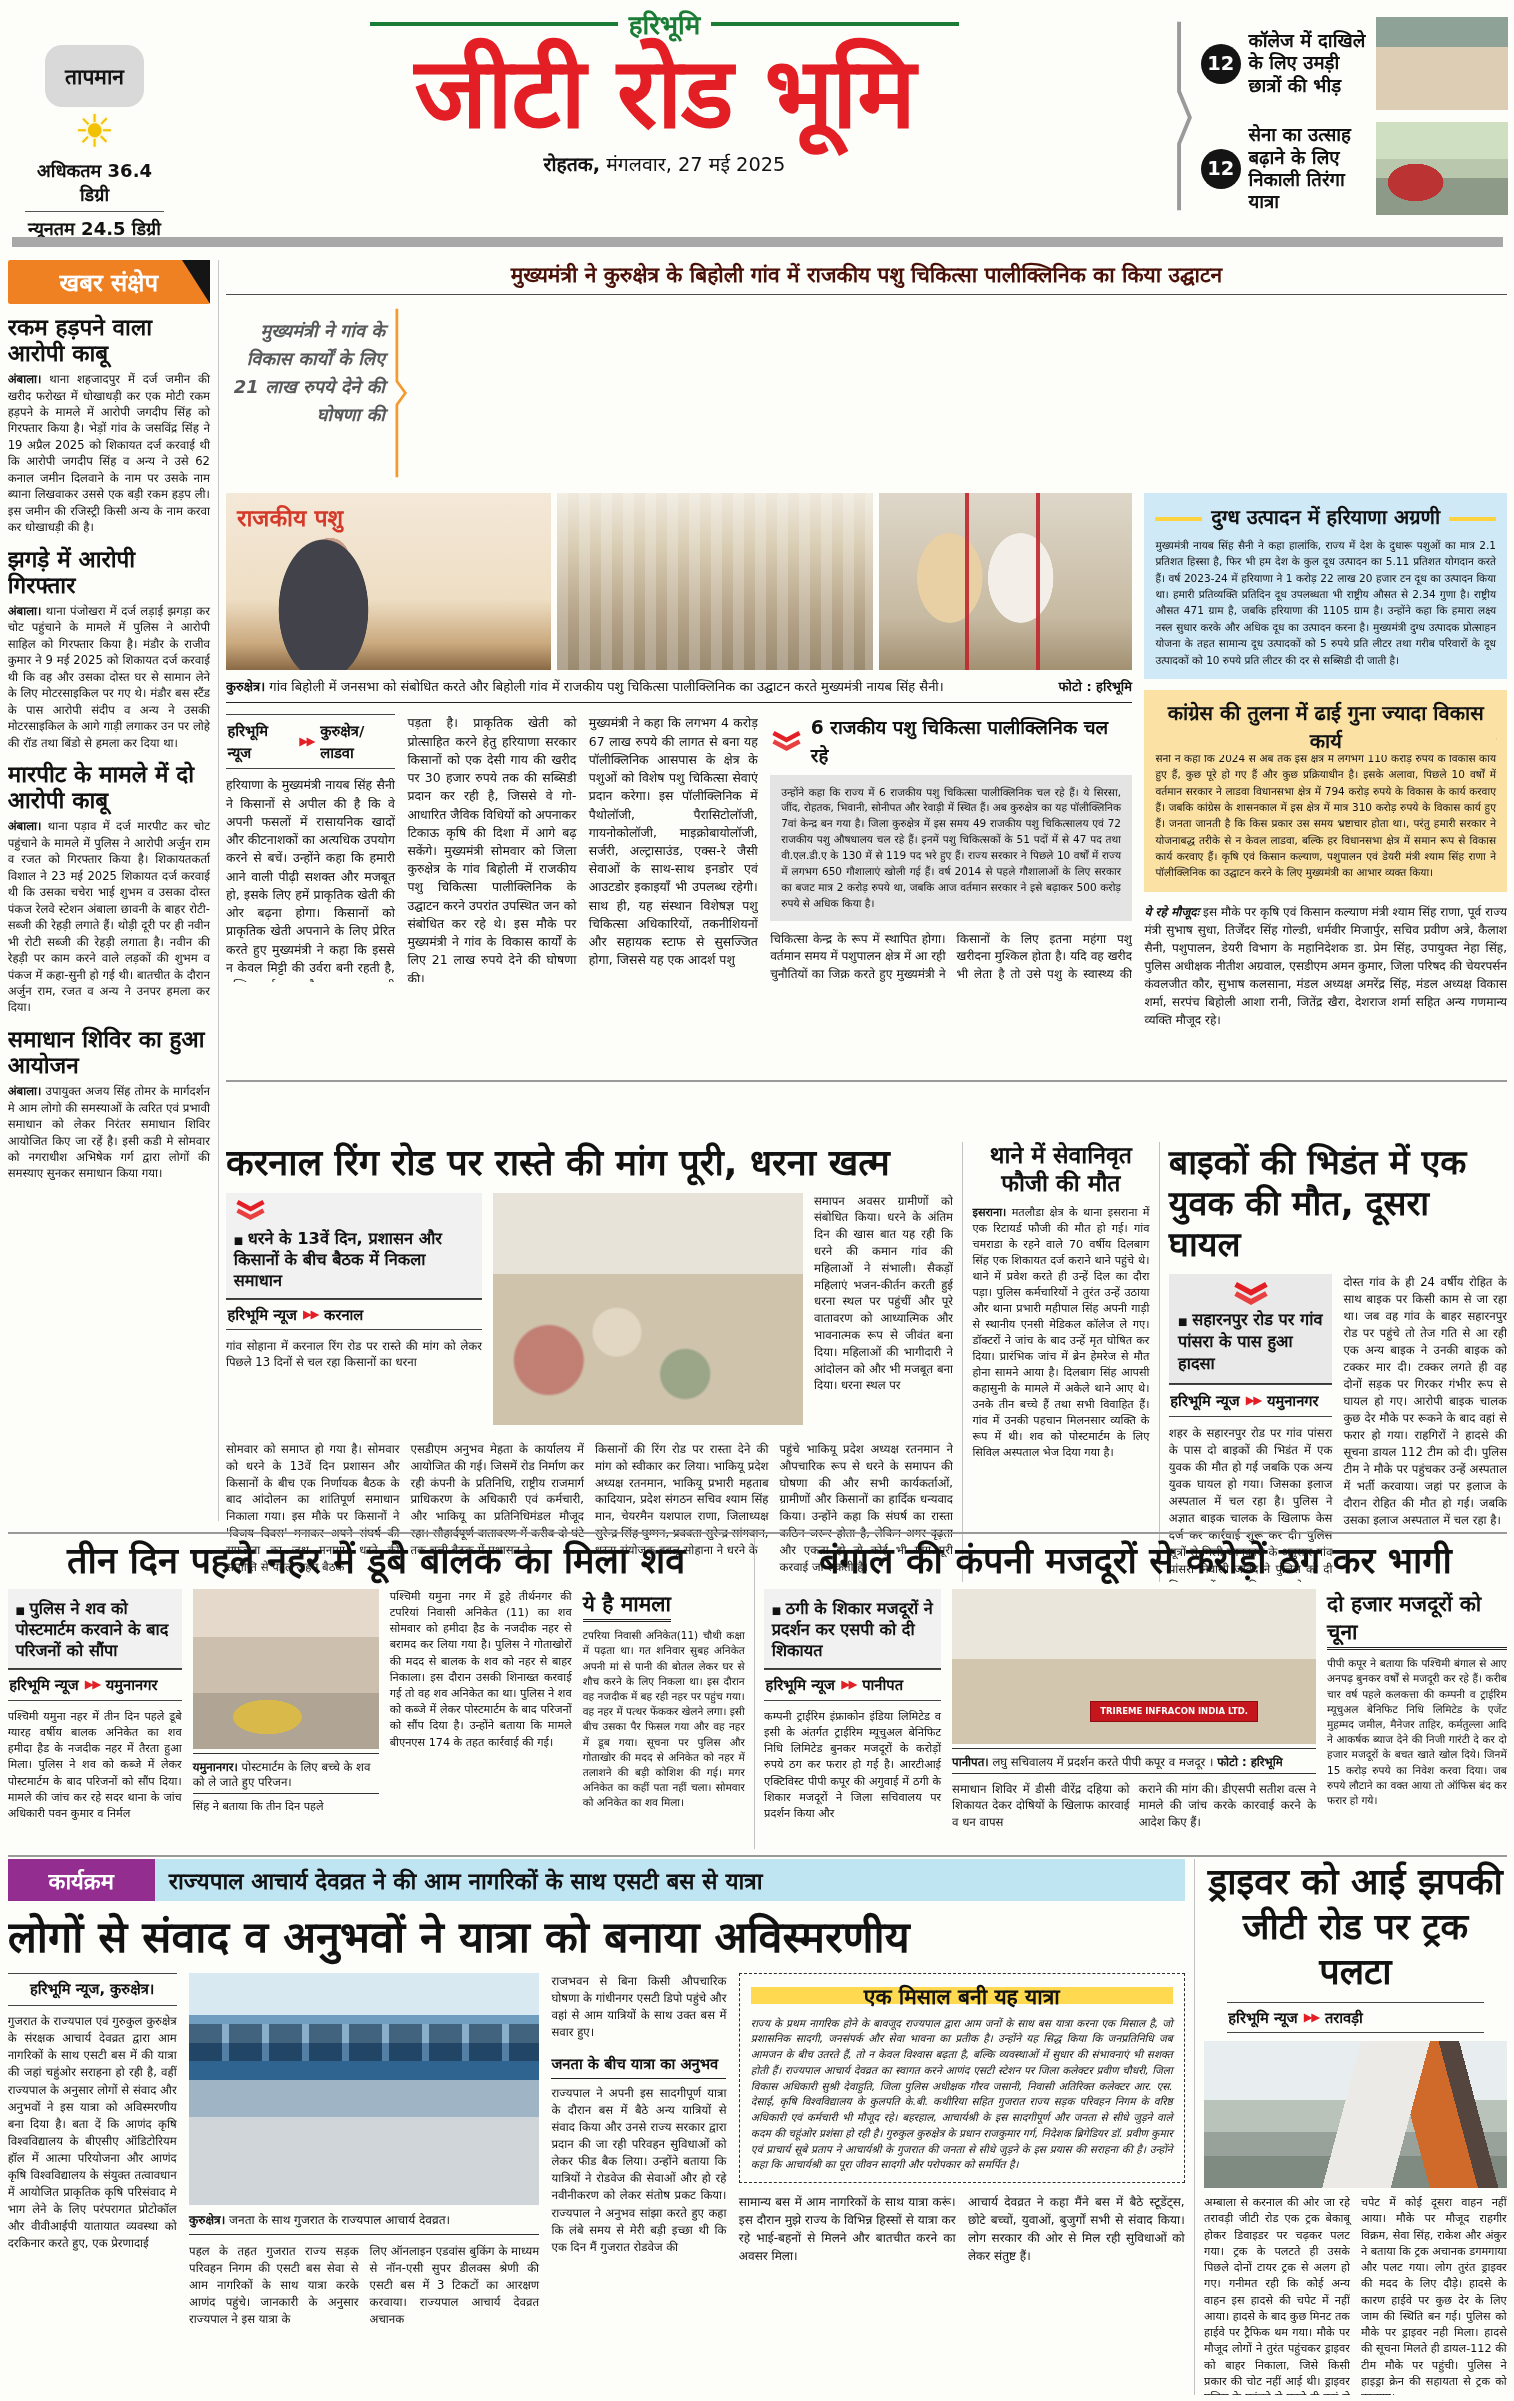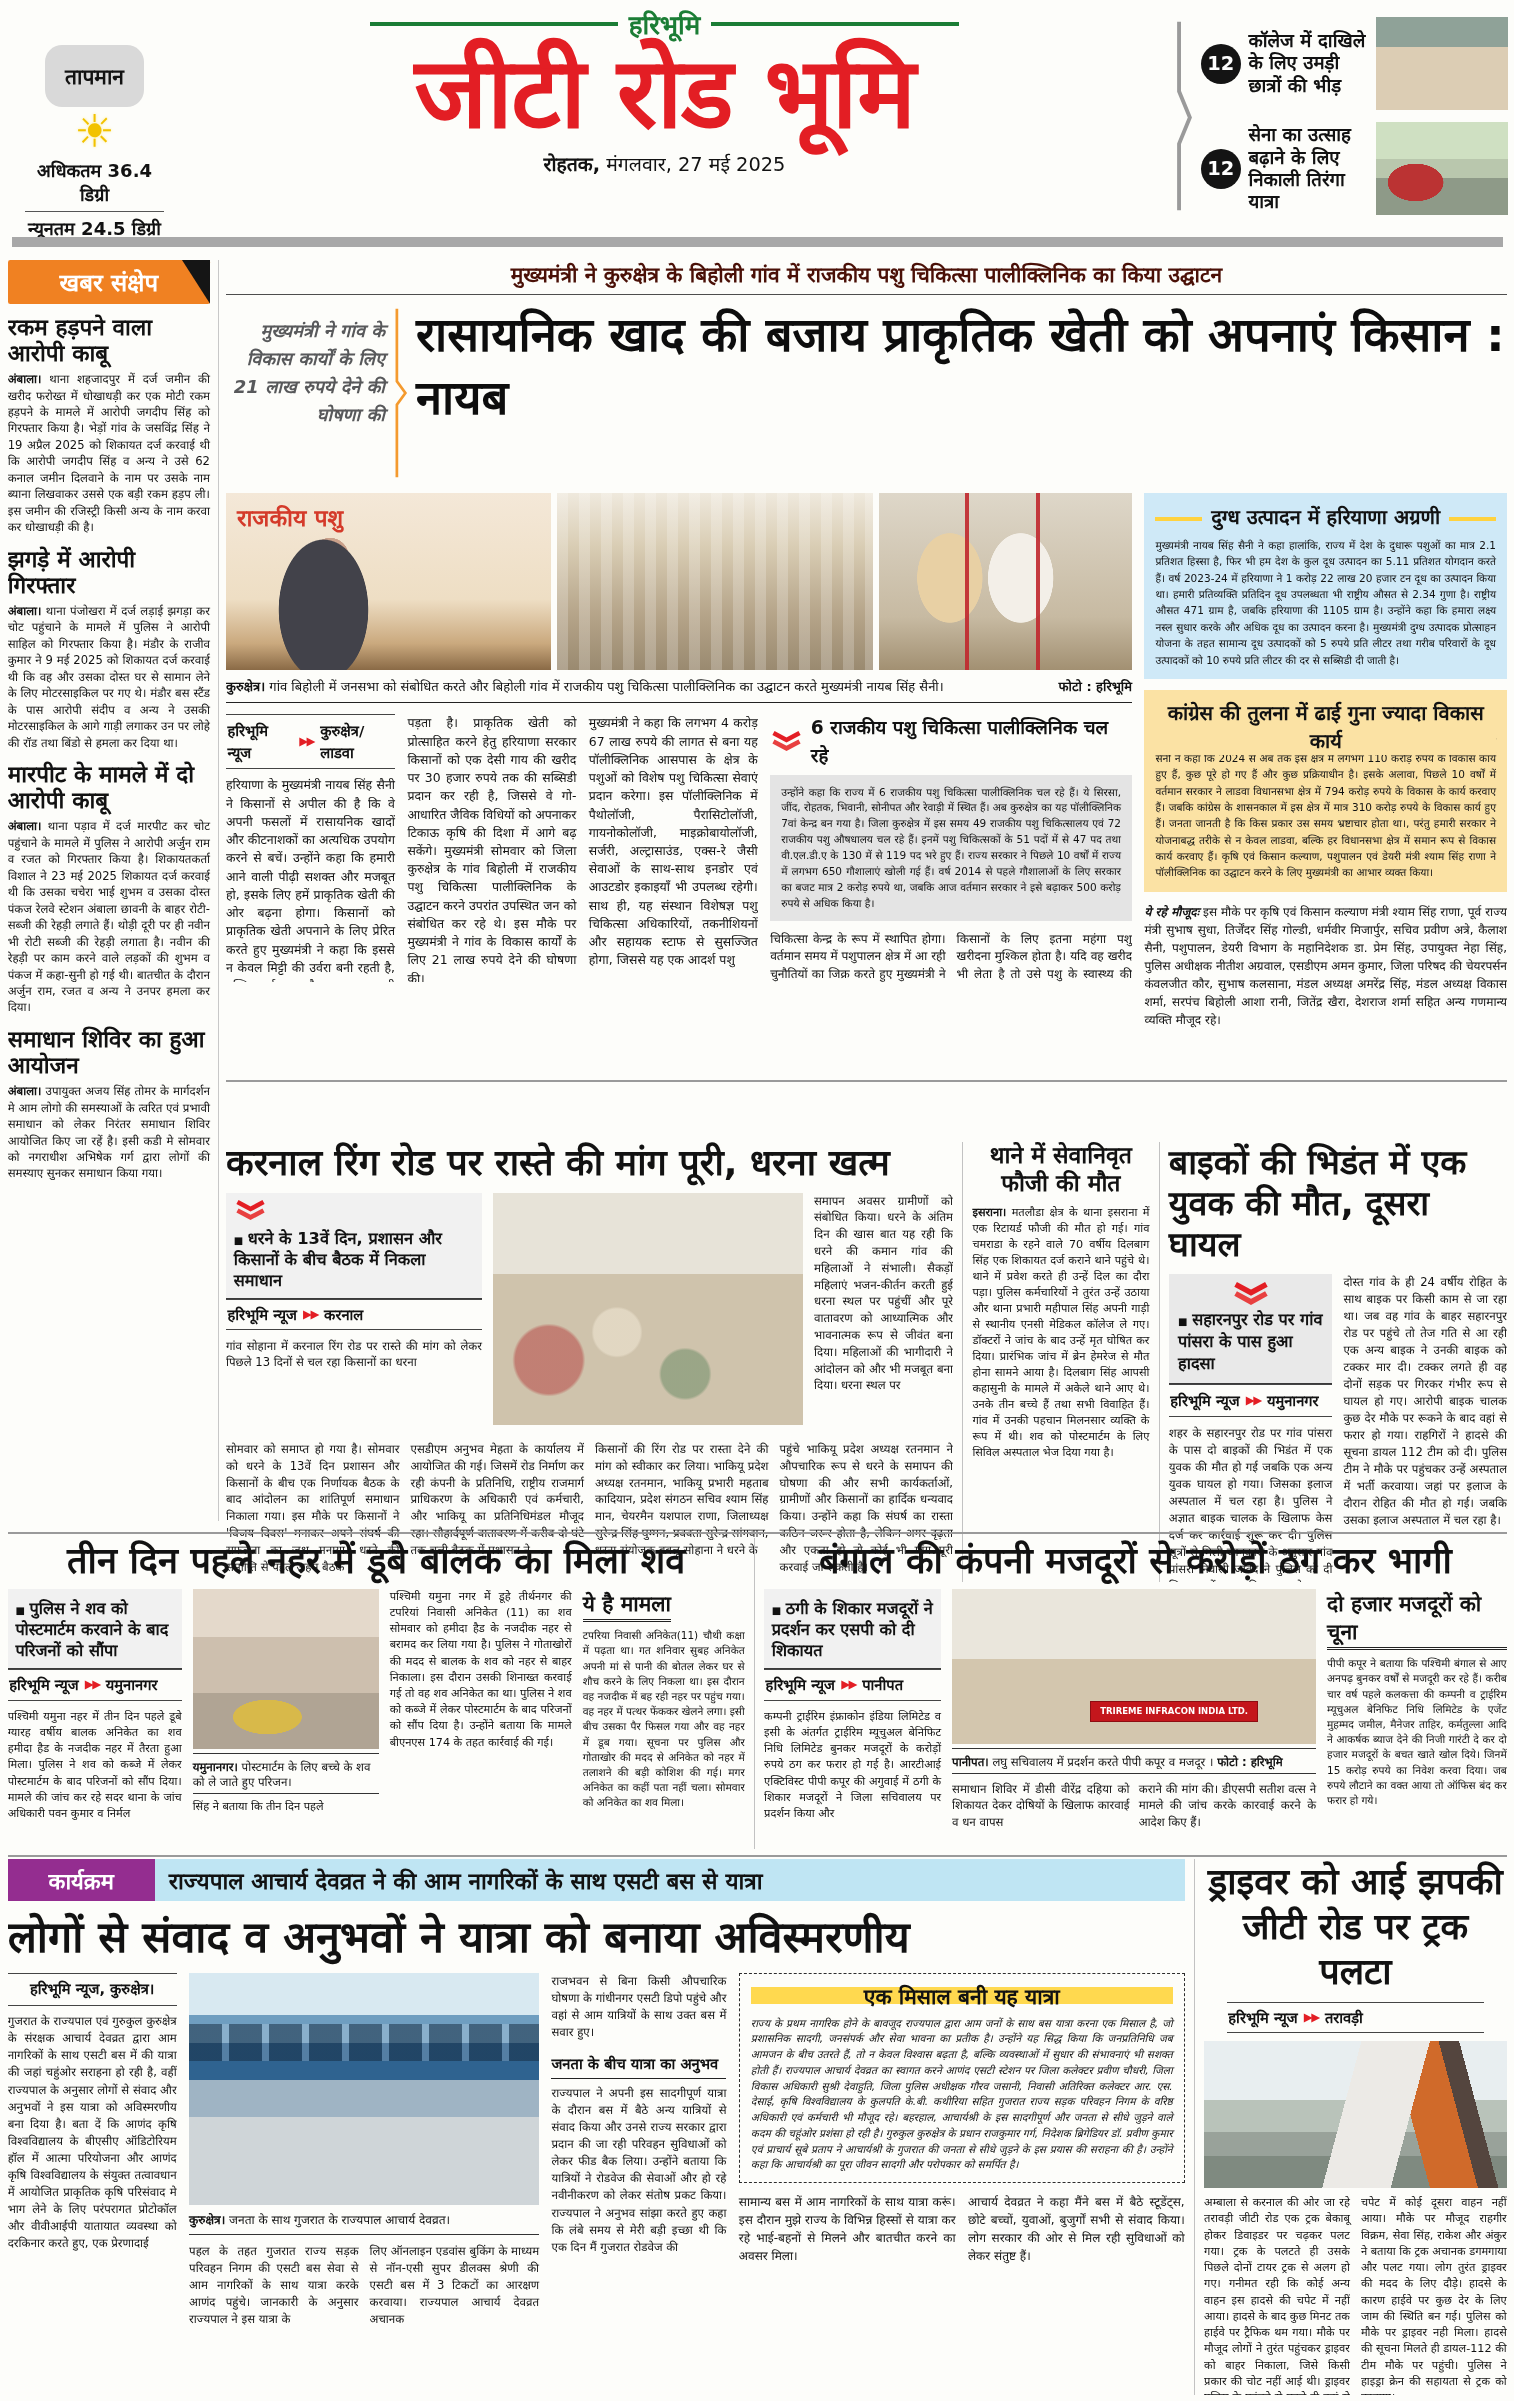--- a/index.html
+++ b/index.html
@@ -249,21 +249,20 @@
     </div>
   </div>
 
   <div class="abs clip" id="lead">
     <div class="kicker">मुख्यमंत्री ने कुरुक्षेत्र के बिहोली गांव में राजकीय पशु चिकित्सा पालीक्लिनिक का किया उद्घाटन</div>
     <div class="hl-row">
       <div class="deck">मुख्यमंत्री ने गांव के विकास कार्यों के लिए 21 लाख रुपये देने की घोषणा की</div>
       <svg width="15.5" height="178" viewBox="0 0 20 230">
         <path d="M5 6 V100 L16 115 L5 130 V224" stroke="#f49a2e" stroke-width="3.5" fill="none"></path>
       </svg>
-      <div class="lead-hl">रासायनिक खाद की बजाय प्राकृतिक खेती को अपनाएं किसान : नायब</div>
     </div>
     <div class="lead-content">
       <div class="lead-left">
         <div class="photos">
           <div class="ph ph-cm" style="width:325px">
             <span class="ph-ov">राजकीय पशु</span>
           </div>
           <div class="ph ph-crowd" style="width:316px"></div>
           <div class="ph ph-ribbon" style="flex:1"></div>
         </div>

